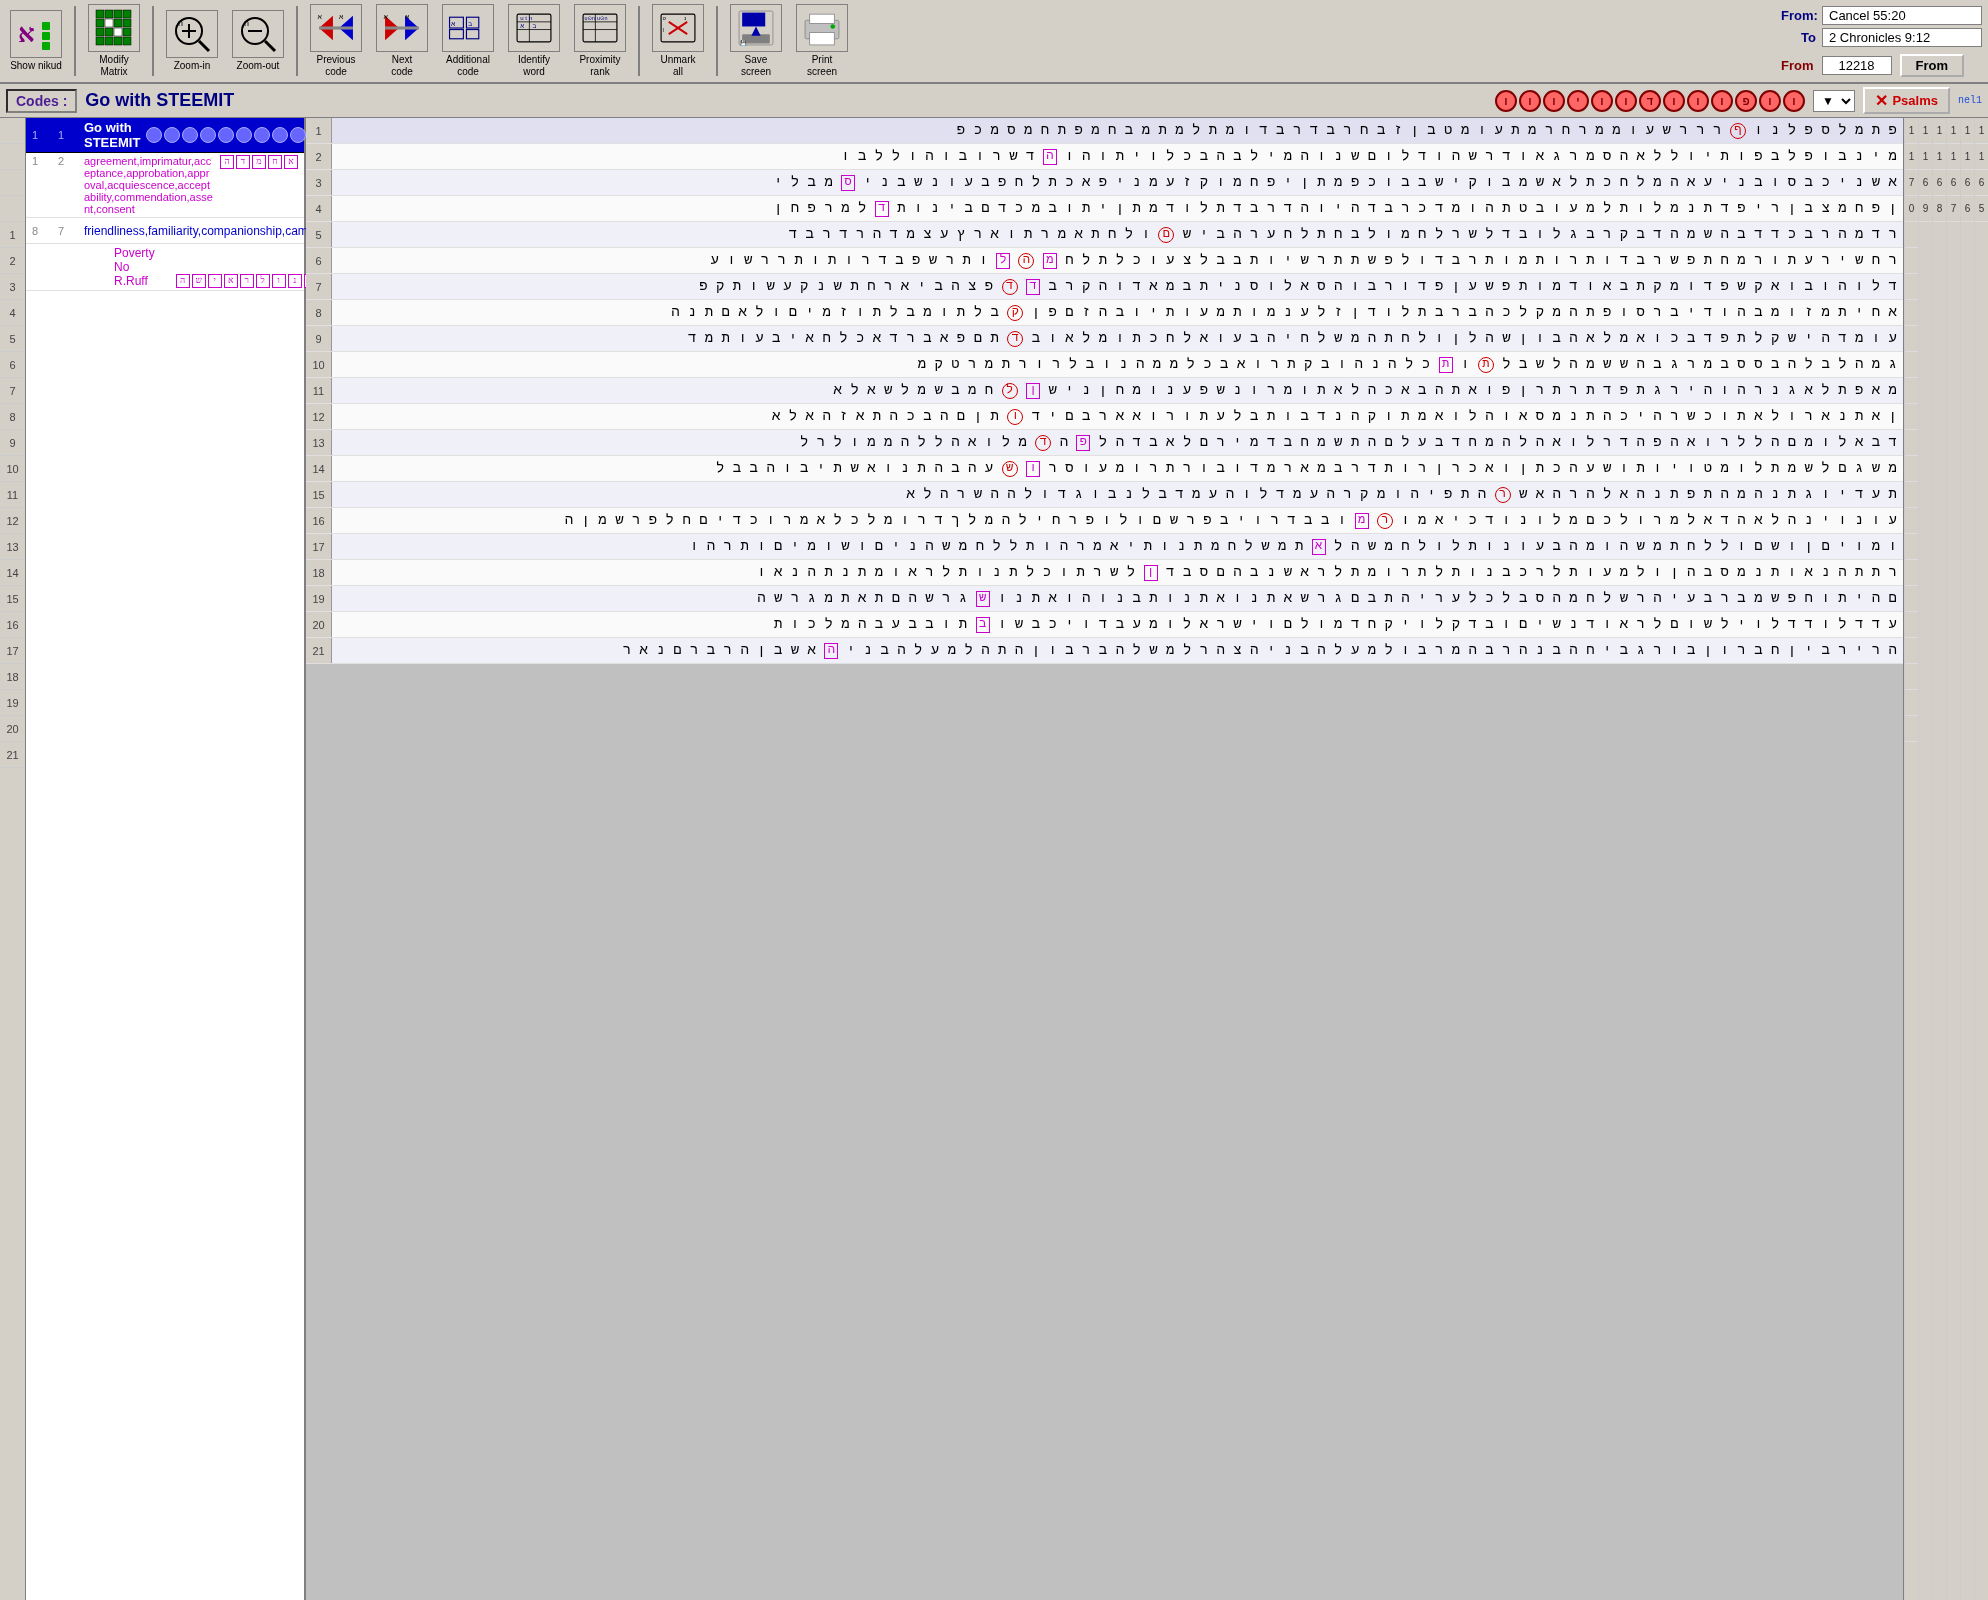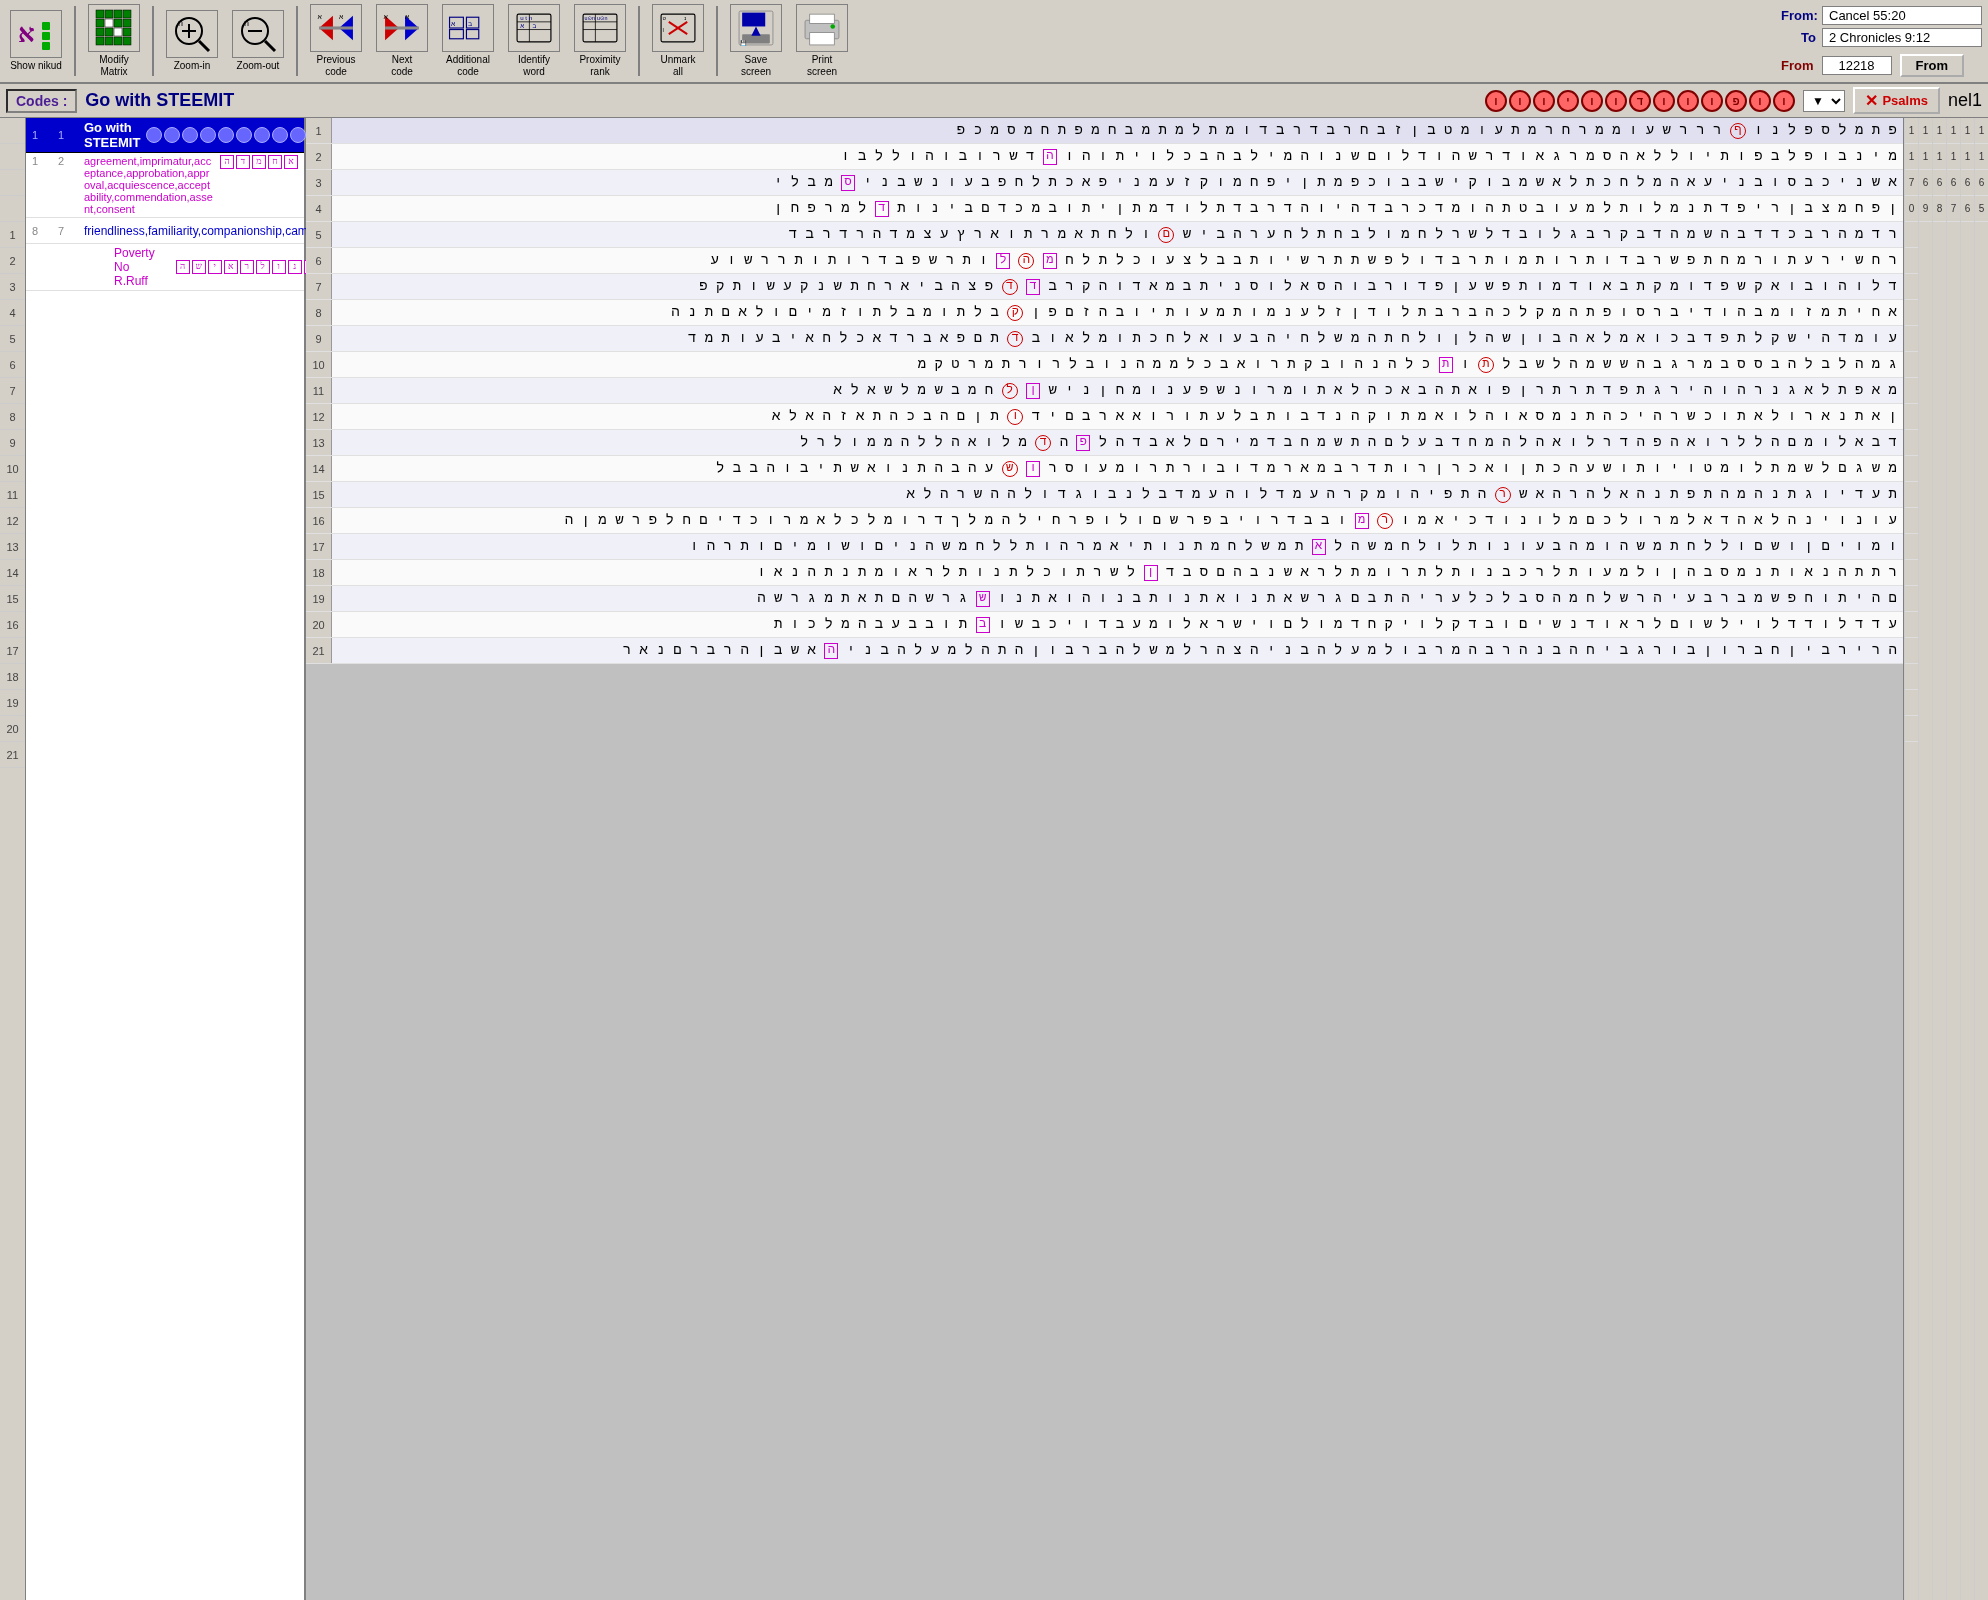--- a/index.html
+++ b/index.html
@@ -159,22 +159,23 @@
       gap: 4px;
       background: #d4d0c8;
       border: 2px outset #ffffff;
       padding: 2px 10px;
       cursor: pointer;
       font-size: 13px;
       font-weight: bold;
       color: #cc0000;
     }
     .nel1-label {
-      font-size: 18px;
-      color: #000000;
+      font-size: 10px;
+      color: #1d4ed8;
+      font-family: Liberation Mono, monospace;
     }
 
     
     .bottom-logo {
       background: #ffffff;
       border-top: 3px solid #000080;
       text-align: center;
       padding: 8px 0;
       font-size: 40px;
       font-weight: bold;
@@ -596,21 +597,21 @@
         <span style="font-size:12px; color:#0000cc; flex:1;">friendliness,familiarity,companionship,camaraderie,friendship</span>
         <div style="display:flex; gap:2px; flex-shrink:0;">
           <span style="display:inline-block; width:14px; height:14px; border:1.5px solid #0000cc; background:white; font-size:9px; text-align:center; line-height:11px; color:#0000cc; font-family:serif;">ח</span>
           <span style="display:inline-block; width:14px; height:14px; border:1.5px solid #0000cc; background:white; font-size:9px; text-align:center; line-height:11px; color:#0000cc; font-family:serif;">ת</span>
           <span style="display:inline-block; width:14px; height:14px; border:1.5px solid #0000cc; background:white; font-size:9px; text-align:center; line-height:11px; color:#0000cc; font-family:serif;">י</span>
           <span style="display:inline-block; width:14px; height:14px; border:1.5px solid #0000cc; background:white; font-size:9px; text-align:center; line-height:11px; color:#0000cc; font-family:serif;">ת</span>
           <span style="display:inline-block; width:14px; height:14px; border:1.5px solid #0000cc; background:white; font-size:9px; text-align:center; line-height:11px; color:#0000cc; font-family:serif;">נ</span>
         </div>
       </div>
 
-      <div style="background:#ffffff; padding: 2px 6px; display:flex; align-items:center; gap:21px; border-bottom:1px solid #e0e0e0; min-height:26px;">
+      <div style="background:#ffffff; padding: 2px 6px; display:flex; align-items:flex-end; gap:21px; border-bottom:1px solid #e0e0e0; min-height:26px;">
         <span style="font-size:11px; color:#888; min-width:20px;"></span>
         <span style="font-size:11px; color:#888; min-width:20px;"></span>
         <span style="font-size:12px; color:#cc00cc; flex:1;">Poverty No R.Ruff</span>
         <div style="display:flex; gap:2px; flex-shrink:0;">
           <span style="display:inline-block; width:14px; height:14px; border:1.5px solid #cc00cc; background:white; font-size:9px; text-align:center; line-height:11px; color:#cc00cc; font-family:serif;">ה</span>
           <span style="display:inline-block; width:14px; height:14px; border:1.5px solid #cc00cc; background:white; font-size:9px; text-align:center; line-height:11px; color:#cc00cc; font-family:serif;">ש</span>
           <span style="display:inline-block; width:14px; height:14px; border:1.5px solid #cc00cc; background:white; font-size:9px; text-align:center; line-height:11px; color:#cc00cc; font-family:serif;">י</span>
           <span style="display:inline-block; width:14px; height:14px; border:1.5px solid #cc00cc; background:white; font-size:9px; text-align:center; line-height:11px; color:#cc00cc; font-family:serif;">א</span>
           <span style="display:inline-block; width:14px; height:14px; border:1.5px solid #cc00cc; background:white; font-size:9px; text-align:center; line-height:11px; color:#cc00cc; font-family:serif;">ר</span>
           <span style="display:inline-block; width:14px; height:14px; border:1.5px solid #cc00cc; background:white; font-size:9px; text-align:center; line-height:11px; color:#cc00cc; font-family:serif;">ל</span>

